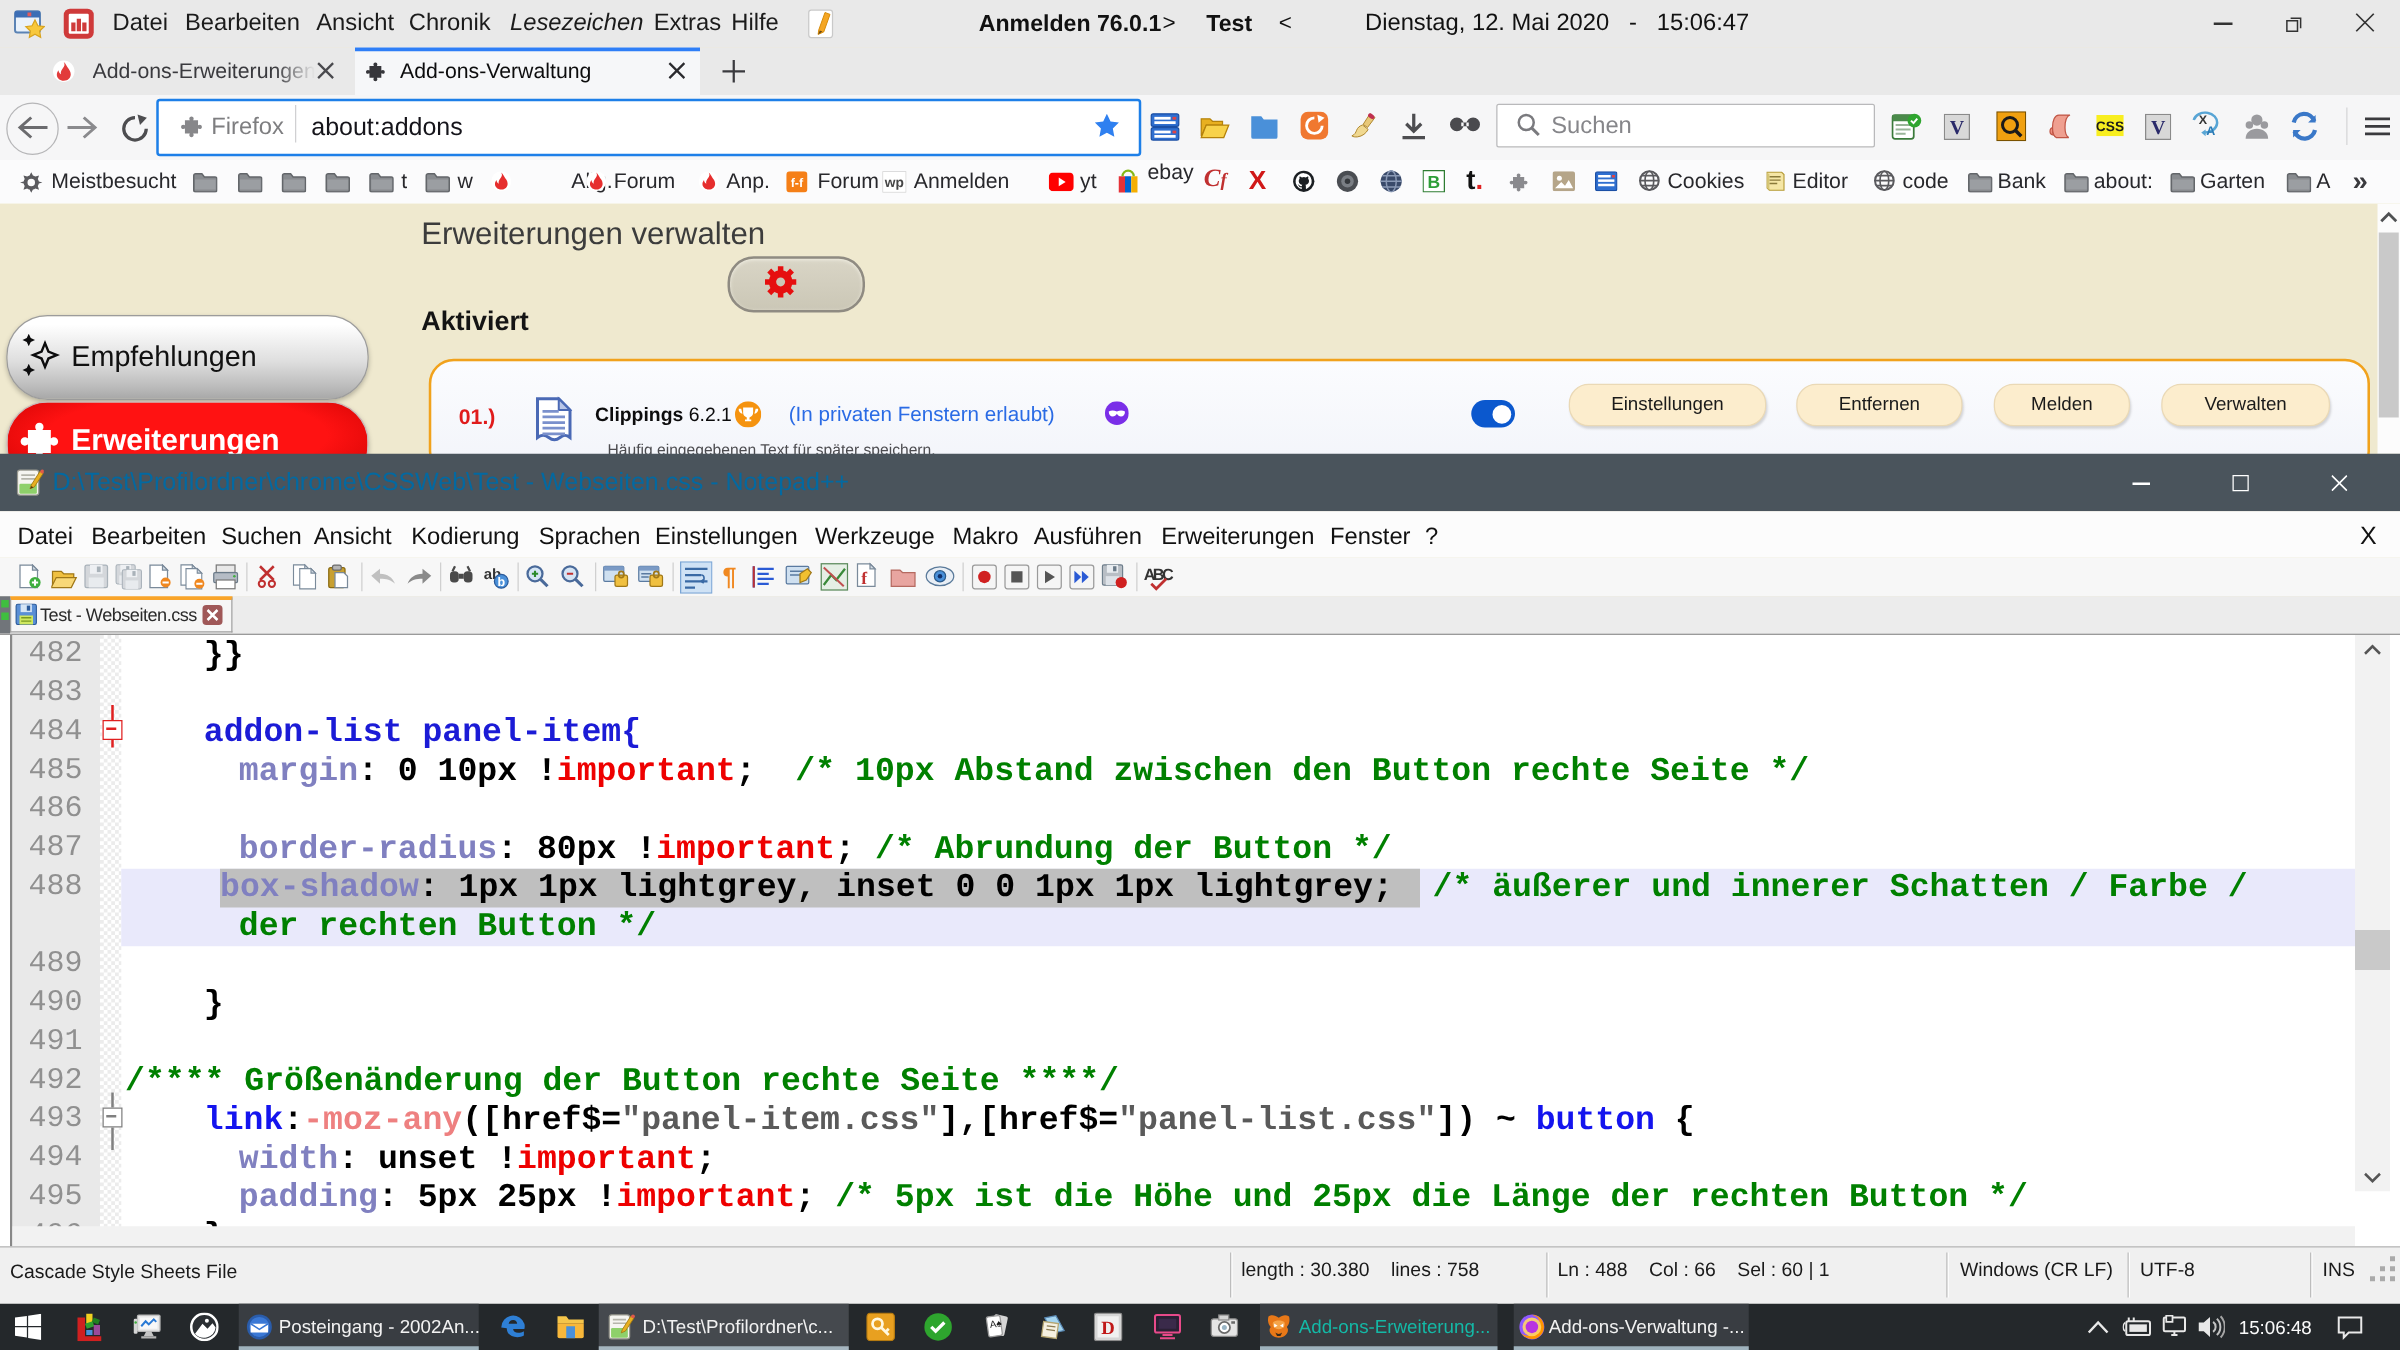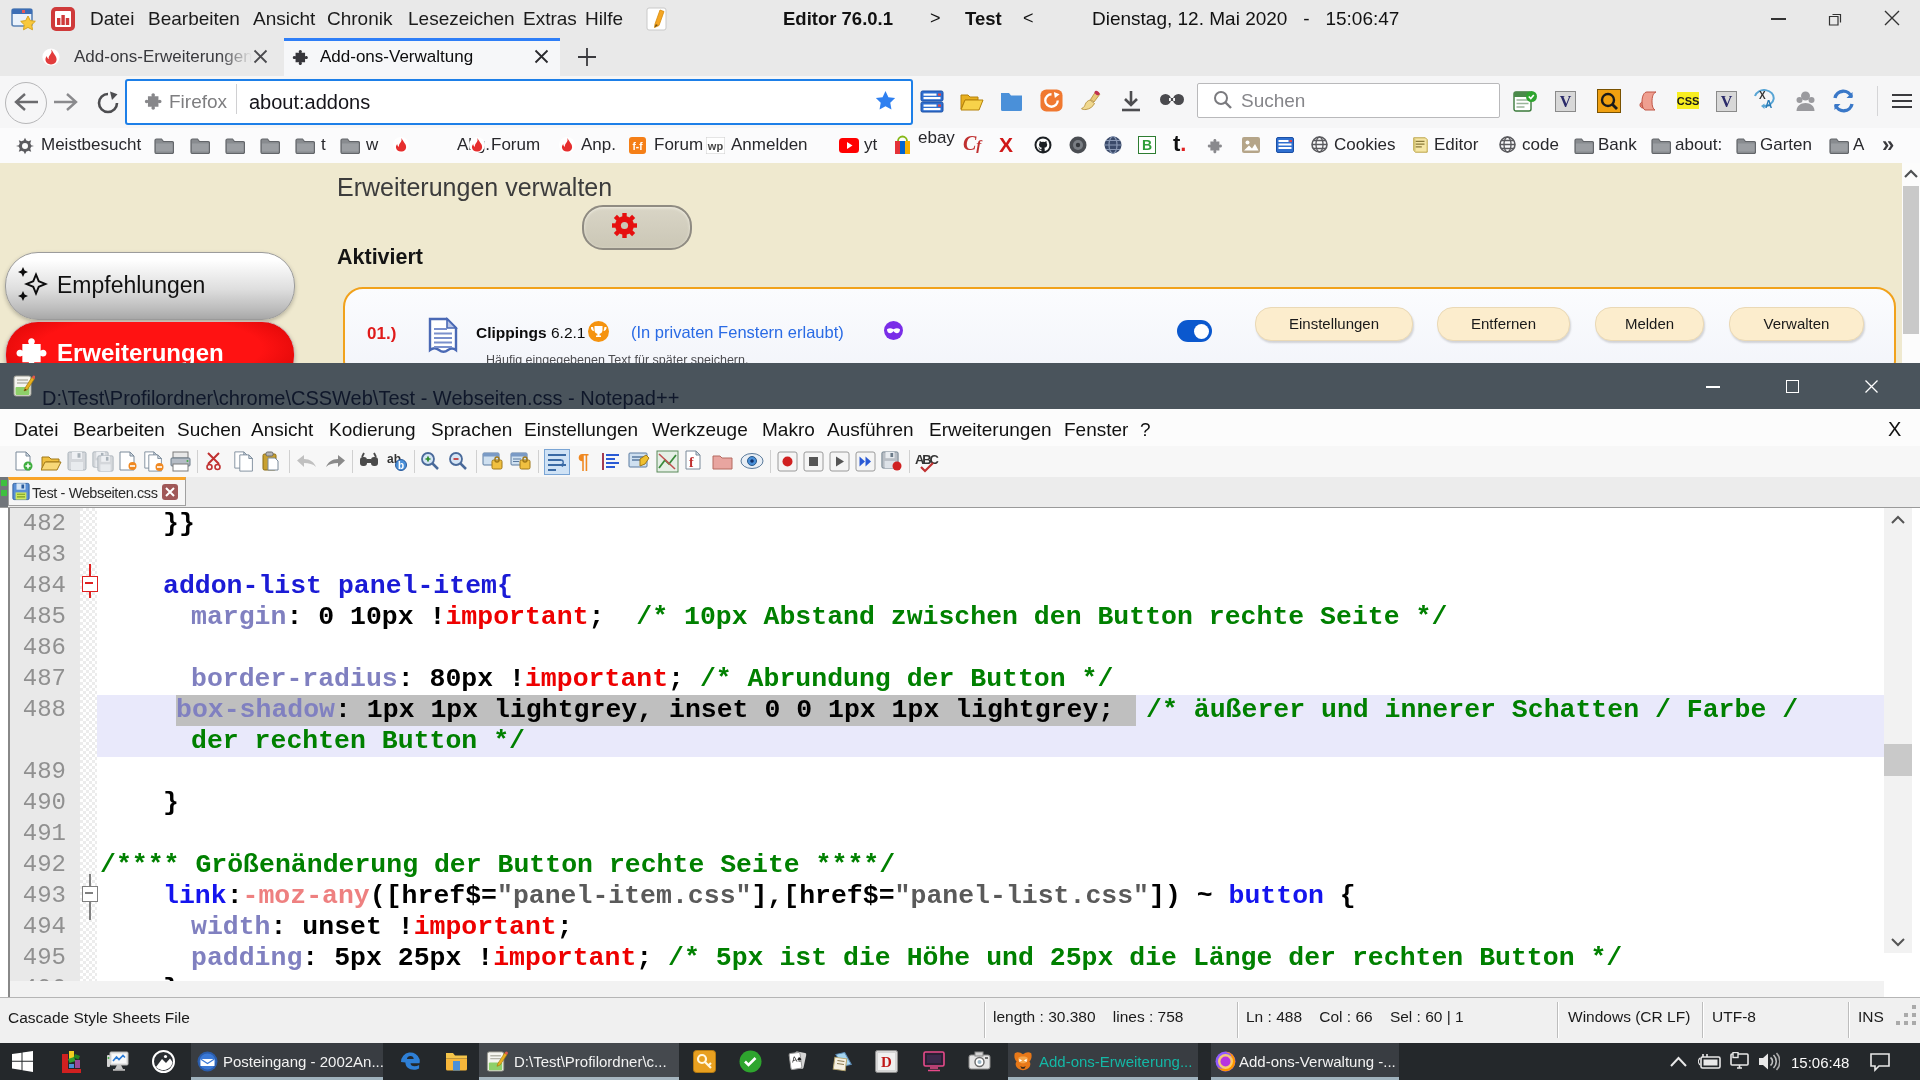--- a/index.html
+++ b/index.html
@@ -37,24 +37,24 @@
     <svg class="abs" style="left:645px;top:6px;" width="24" height="26" viewBox="0 0 24 26">
         <rect x="2" y="2" width="19" height="22" rx="2" fill="#fff" stroke="#c9c9c9"></rect>
         <path fill="#f5a623" stroke="#d78c0a" stroke-width=".8" d="M10 18 L15 4 L19 5.5 L14 19.5 L9.5 21.5 Z"></path>
         <path fill="#6b4a12" d="M9.5 21.5 L10.8 18.3 L13 19.1 Z"></path>
       </svg>
   </div>
   <div class="abs" style="top:8px;left:90px;font-size:19px;color:#1b1b1b;">Datei</div>
   <div class="abs" style="top:8px;left:148px;font-size:19px;color:#1b1b1b;">Bearbeiten</div>
   <div class="abs" style="top:8px;left:253px;font-size:19px;color:#1b1b1b;">Ansicht</div>
   <div class="abs" style="top:8px;left:327px;font-size:19px;color:#1b1b1b;">Chronik</div>
-  <div class="abs" style="top:8px;left:408px;font-size:19px;color:#1b1b1b;">Lesezeichen</div>
+  <div class="abs" style="top:8px;left:408px;font-size:19px;color:#1b1b1b;font-style:italic;">Lesezeichen</div>
   <div class="abs" style="top:8px;left:523px;font-size:19px;color:#1b1b1b;">Extras</div>
   <div class="abs" style="top:8px;left:585px;font-size:19px;color:#1b1b1b;">Hilfe</div>
-  <div class="abs" style="top:8px;left:783px;font-size:18.5px;font-weight:bold;color:#111;">Editor 76.0.1</div>
+  <div class="abs" style="top:8px;left:783px;font-size:18.5px;font-weight:bold;color:#111;">Anmelden 76.0.1</div>
   <div class="abs" style="top:8px;left:930px;font-size:18px;color:#111;">&gt;</div>
   <div class="abs" style="top:8px;left:965px;font-size:18.5px;font-weight:bold;color:#111;">Test</div>
   <div class="abs" style="top:8px;left:1023px;font-size:18px;color:#111;">&lt;</div>
   <div class="abs" style="top:8px;left:1092px;font-size:19px;color:#111;">Dienstag, 12. Mai 2020&nbsp;&nbsp;&nbsp;-&nbsp;&nbsp;&nbsp;15:06:47</div>
 
   <div class="abs" style="top:18px;left:1771px;width:15px;height:1.5px;background:#333;"></div>
   <svg class="abs" style="top:11px;left:1828px;" width="16" height="16">
       <path d="M4.5 3.5 h8 v8 M1.5 5.5 h8.5 v8.5 h-8.5 z" stroke="#333" stroke-width="1.2" fill="none"></path>
     </svg>
   <svg class="abs" style="top:10px;left:1884px;" width="16" height="16">
@@ -422,21 +422,21 @@
 <div class="abs" id="npp" style="left:0;top:363px;width:1920px;height:680px;">
   <div class="abs" style="left:0;top:0;width:1920px;height:46px;background:#4a545c;"></div>
   <svg class="abs" style="left:13px;top:11px;" width="22" height="24" viewBox="0 0 22 24">
       <rect x="1" y="2" width="17" height="20" rx="2" fill="#f5f5f0" stroke="#9a9a90"></rect>
       <rect x="2.5" y="13" width="14" height="8" rx="1" fill="#8ed06a"></rect>
       <path d="M4 6 h11 M4 9 h11" stroke="#b5b5aa" stroke-width="1.4"></path>
       <path fill="#e8b020" stroke="#a07810" stroke-width=".7" d="M12 14 L19 3 L21.5 4.8 L14.5 15.5 L11 17 Z"></path>
       <path fill="#503a10" d="M11 17 L12.2 14.8 L13.8 15.9 Z"></path>
       <circle cx="20.8" cy="3.2" r="1.6" fill="#e05a4a"></circle>
     </svg>
-  <div class="abs" style="top:24px;left:42px;font-size:20px;color:#0f172a;">D:\Test\Profilordner\chrome\CSSWeb\Test - Webseiten.css - Notepad++</div>
+  <div class="abs" style="top:12px;left:42px;font-size:20px;color:#0369a1;">D:\Test\Profilordner\chrome\CSSWeb\Test - Webseiten.css - Notepad++</div>
   <div class="abs" style="top:23px;left:1706px;width:14px;height:1.5px;background:#fff;"></div>
   <div class="abs" style="top:17px;left:1786px;width:11px;height:11px;border:1.3px solid #fff;"></div>
   <svg class="abs" style="top:17px;left:1865px;" width="13" height="13">
       <path d="M0.5 0.5 L12.5 12.5 M12.5 0.5 L0.5 12.5" stroke="#fff" stroke-width="1.3"></path>
     </svg>
 
   <div class="abs" style="left:0;top:46px;width:1920px;height:37px;background:#fcfcfc;"></div>
   <div class="abs" style="top:56px;left:14px;font-size:19px;color:#111;">Datei</div>
   <div class="abs" style="top:56px;left:73px;font-size:19px;color:#111;">Bearbeiten</div>
   <div class="abs" style="top:56px;left:177px;font-size:19px;color:#111;">Suchen</div>

